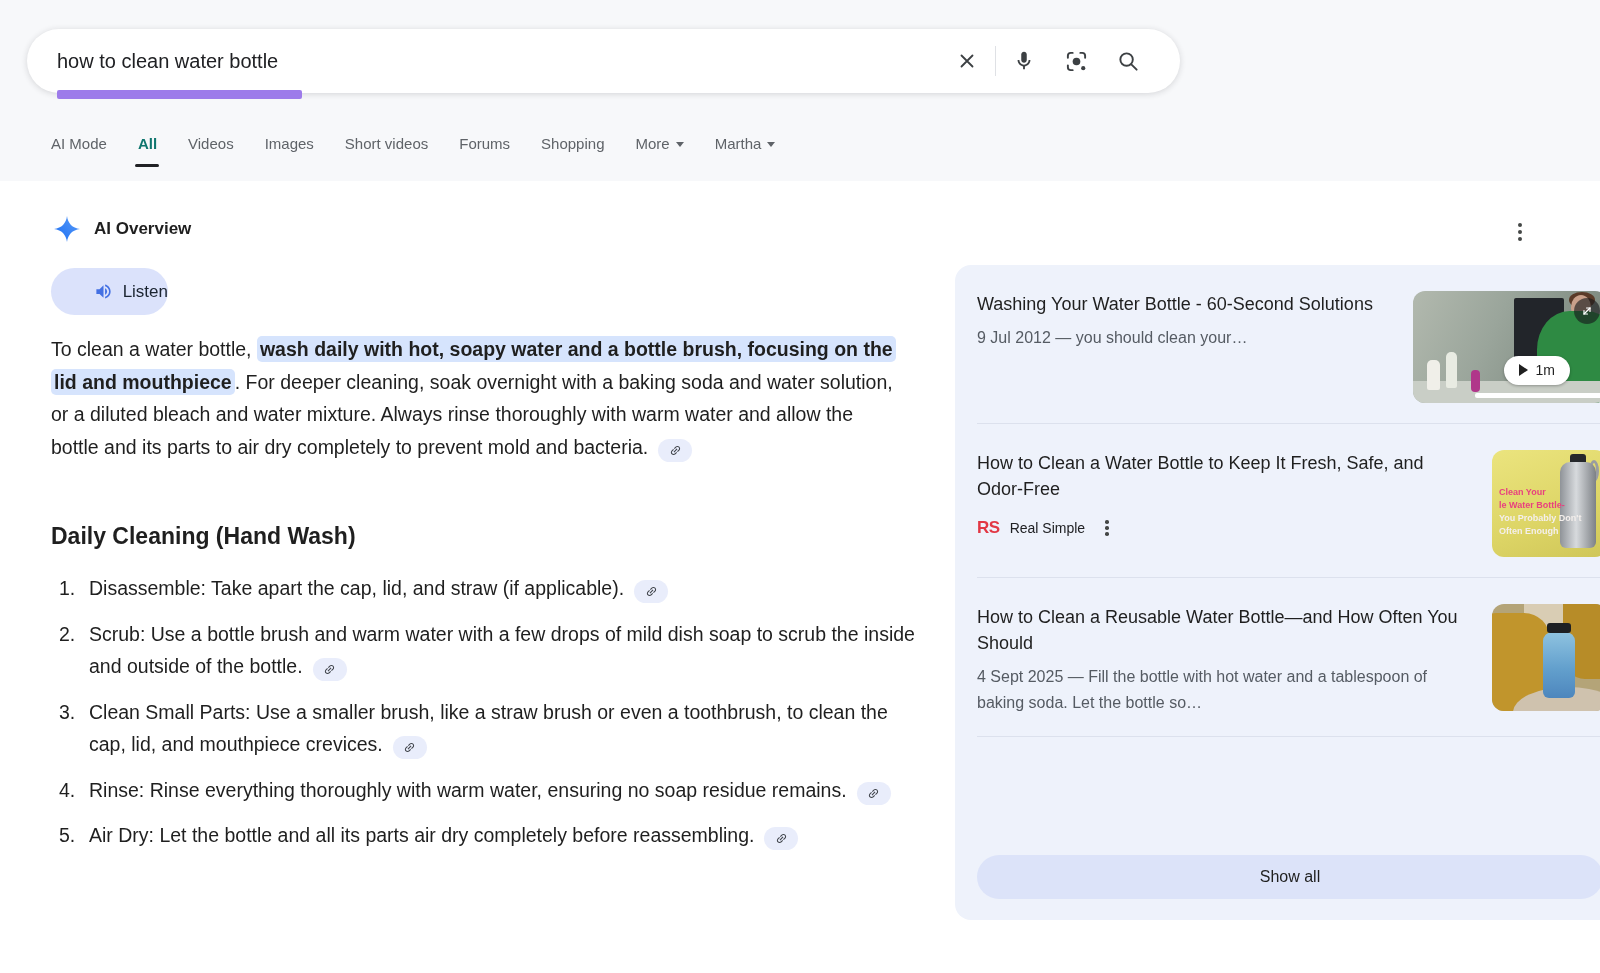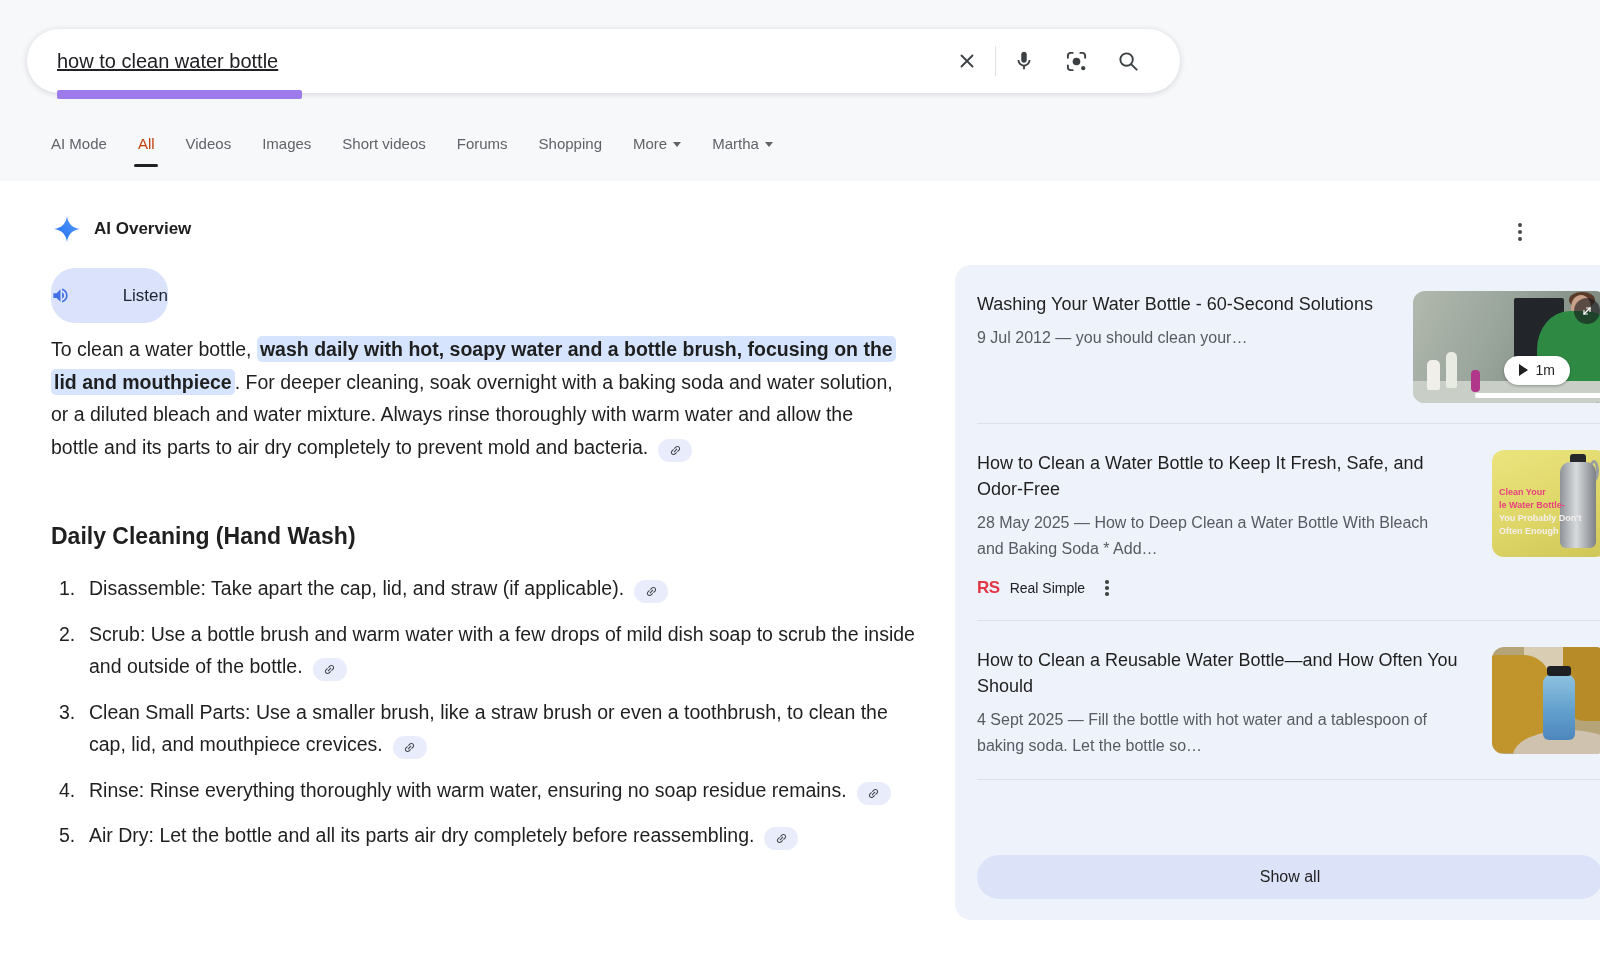--- a/index.html
+++ b/index.html
@@ -11,47 +11,47 @@
   
   .header-band { position:absolute; left:0; top:0; width:1600px; height:181px; background:#f7f8fa; }
   .search-pill {
     position:absolute; left:27px; top:29px; width:1153px; height:64px;
     background:#fff; border-radius:32px; box-shadow:0 1px 6px rgba(32,33,36,.16);
     display:flex; align-items:center;
   }
   .search-input {
     flex:1; border:none; outline:none; background:transparent;
     font-family:"Liberation Sans", sans-serif; font-size:20px; color:#202124;
-    padding-left:30px; height:100%;text-decoration:underline;
+    padding-left:30px; height:100%;
   }
   .search-icons { display:flex; align-items:center; gap:0; padding-right:26px; }
   .sicon { width:52px; height:44px; display:flex; align-items:center; justify-content:center; cursor:pointer; }
   .vdivider { width:1px; height:30px; background:#dfe1e5; margin:0 2px; }
   .progress-bar {
     position:absolute; left:57px; top:90px; width:245px; height:9px;
     background:var(--accent_purple,#9d7bea); border-radius:2px;
   }
   
   .tabs { position:absolute; left:51px; top:128px; display:flex; align-items:center; gap:31px; height:32px; }
   .tab { font-size:15px; color:#5f6368; cursor:pointer; position:relative; display:flex; align-items:center; gap:6px; padding-bottom:2px; }
-  .tab.active { color:#c2410c; font-weight:400; }
+  .tab.active { color:#0f766e; font-weight:700; }
   .tab.active::after {
     content:""; position:absolute; left:50%; transform:translateX(-50%);
     bottom:-13px; width:24px; height:3px; background:#202124; border-radius:2px;
   }
   .caret-down { width:0; height:0; border-left:4px solid transparent; border-right:4px solid transparent; border-top:5px solid #5f6368; margin-top:2px; }
   
   .aio-header { position:absolute; left:54px; top:216px; display:flex; align-items:center; gap:14px; }
   .aio-title { font-size:17px; font-weight:700; color:#1f1f1f; }
   .kebab { position:absolute; left:1507px; top:219px; width:26px; height:26px; display:flex; flex-direction:column; align-items:center; justify-content:center; gap:3px; cursor:pointer; }
   .kebab i { width:4px; height:4px; border-radius:50%; background:#444746; }
   
   .listen-btn {
-    position:absolute; left:51px; top:268px; width:117px; height:55px; border-radius:24px;
-    background:var(--listen_bg,#dbe2fb); display:flex; align-items:center; justify-content:space-between; gap:10px; cursor:pointer;
+    position:absolute; left:51px; top:268px; width:117px; height:47px; border-radius:24px;
+    background:var(--listen_bg,#dbe2fb); display:flex; align-items:center; justify-content:flex-end; gap:10px; cursor:pointer;
   }
   .listen-label { font-size:17px; color:#1b2430; }
   
   .intro { position:absolute; left:51px; top:333px; width:848px; font-size:19.5px; line-height:32.5px; color:#1f1f1f; }
   .hl {
     background:var(--highlight_blue,#d6e4fd); font-weight:700; border-radius:5px;
     padding:2px 3px; box-decoration-break:clone; -webkit-box-decoration-break:clone;
   }
   .link-chip {
     display:inline-flex; align-items:center; justify-content:center;
@@ -279,21 +279,20 @@
         </span>
         <span class="video-progress"></span>
       </div>
     </div>
 
     <div class="divider"></div>
 
     <div class="s-card">
       <div class="s-left">
         <div class="s-title">How to Clean a Water Bottle to Keep It Fresh, Safe, and Odor-Free</div>
-        <div class="s-snippet">28 May 2025 — How to Deep Clean a Water Bottle With Bleach and Baking Soda * Add…</div>
         <div class="s-source">
           <span class="rs-logo">RS</span>
           <span class="s-source-name">Real Simple</span>
           <span class="mini-kebab">
               <i></i>
               <i></i>
               <i></i>
             </span>
         </div>
       </div>

